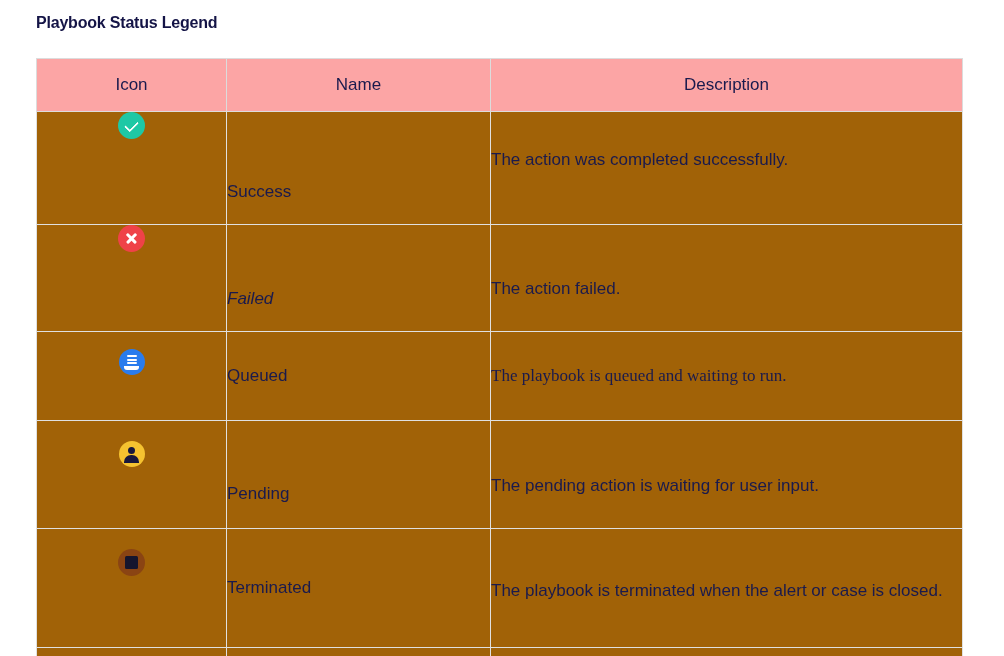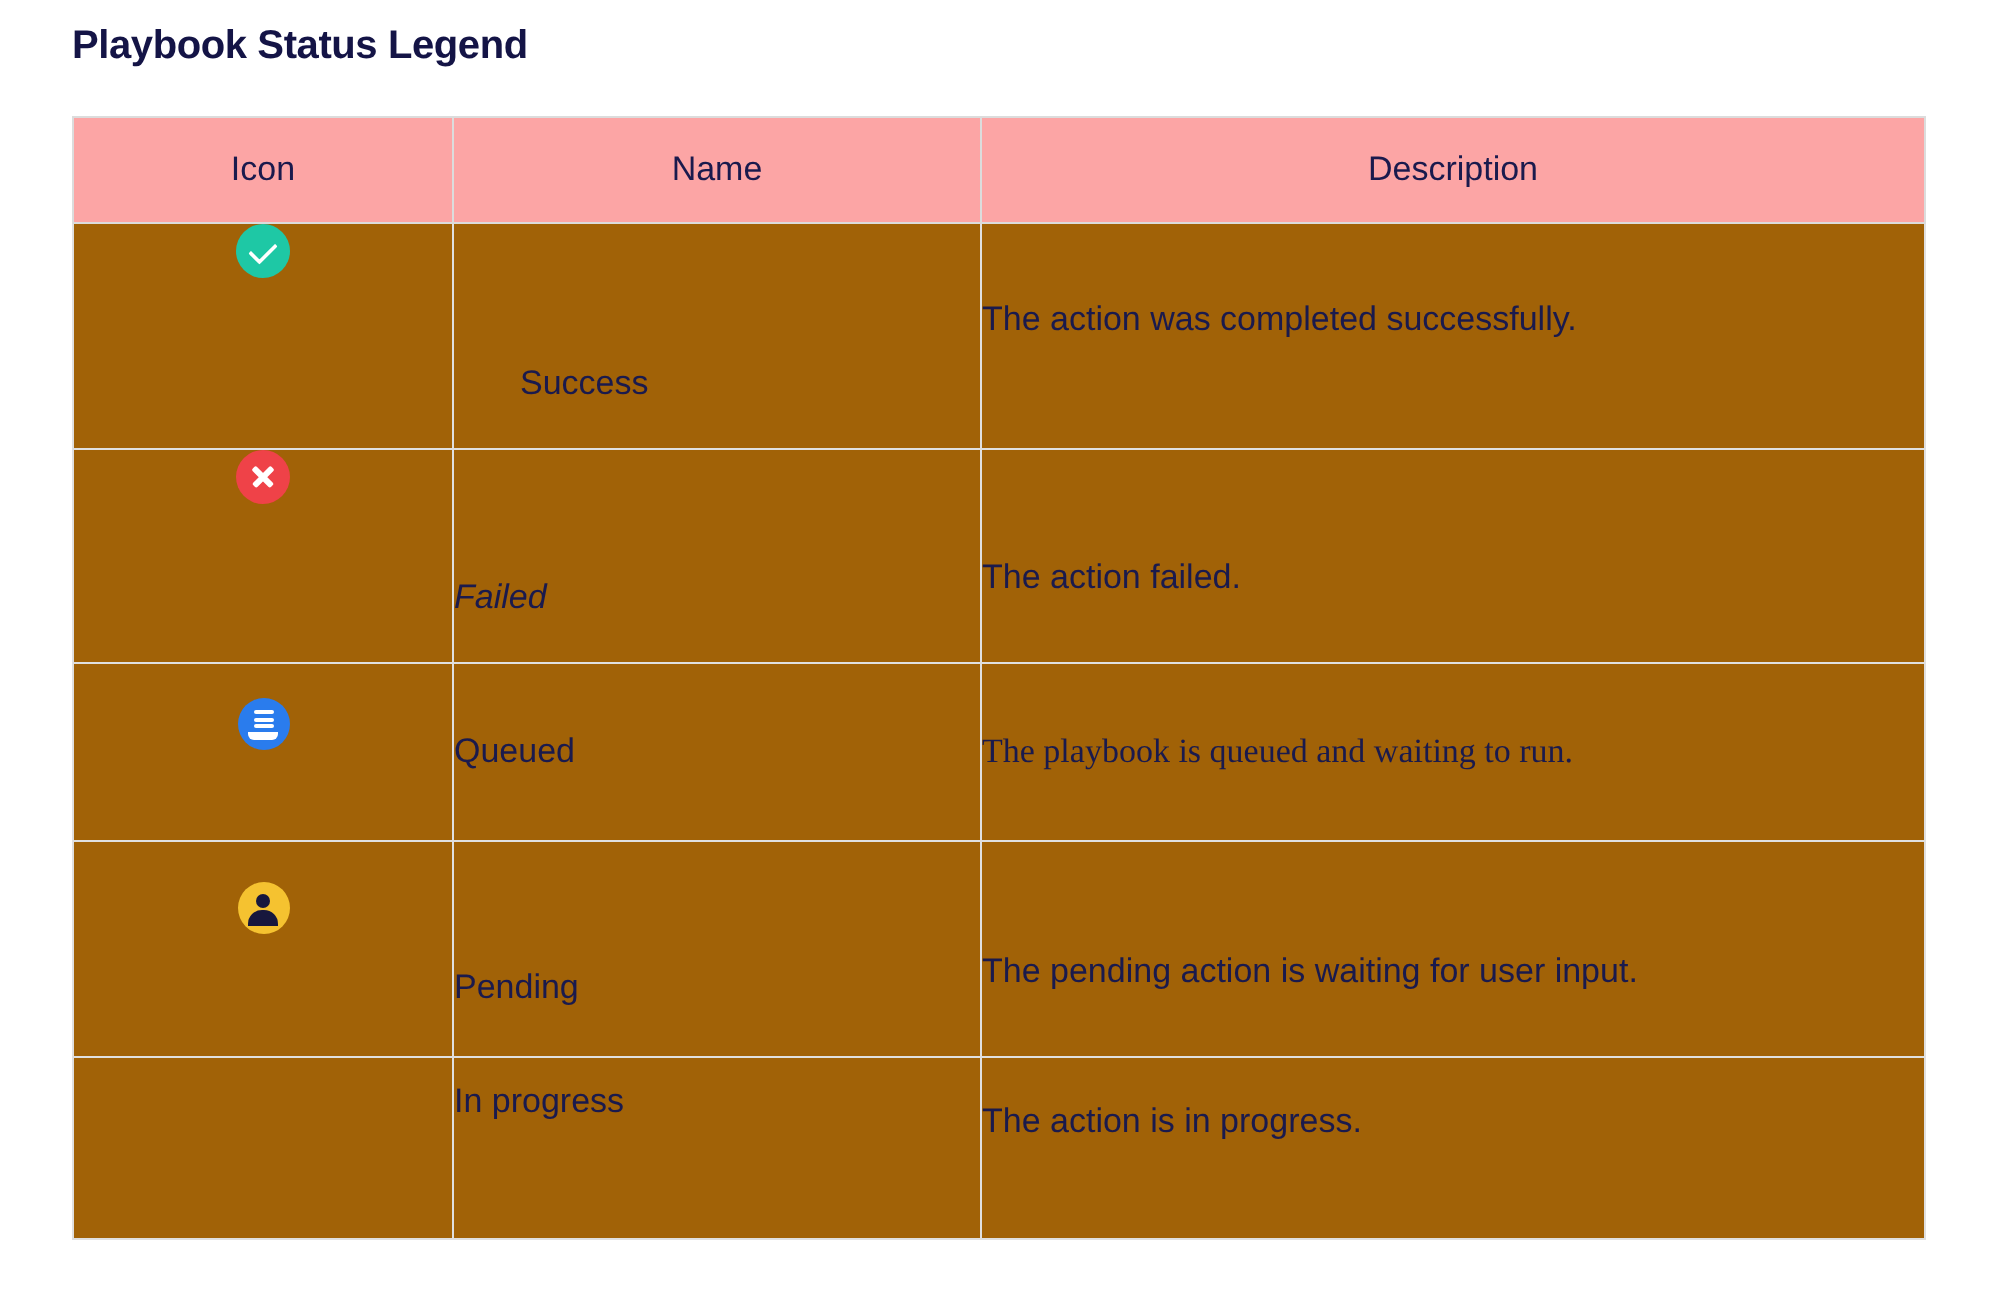--- a/index.html
+++ b/index.html
@@ -7,21 +7,21 @@
     width:1004px;height:656px;
     background:#ffffff;
     font-family:"Liberation Sans",sans-serif;
     color:#1a1a4d;
     overflow:hidden;
   }
   .page{position:relative;width:1004px;height:656px;}
 
   .page-title{
     position:absolute;left:36px;top:8px;
-    font-size:20px;font-weight:bold;
+    font-size:16px;font-weight:bold;
     color:#141446;
     letter-spacing:-0.2px;
     line-height:30px;
     white-space:nowrap;
   }
 
   table.legend{
     position:absolute;left:36px;top:58px;
     width:926px;
     border-collapse:collapse;
@@ -48,21 +48,21 @@
     font-size:17px;
     color:#1a1a4d;
     background:#a16207;
   }
   td.icon-cell{text-align:center;vertical-align:top;padding-top:22px;}
   td.name-cell{padding-left:20px;}
   td.desc-cell{padding-left:20px;line-height:40px;}
 
   
   tr.r0 td{height:84px;}
-  tr.r0 td.name-cell{vertical-align:bottom;padding-bottom:22px;padding-left:33px;}
+  tr.r0 td.name-cell{vertical-align:bottom;padding-bottom:22px;}
   tr.r0 td.desc-cell{vertical-align:top;padding-top:28px;}
 
   tr.r1 td{height:84px;}
   tr.r1 td.name-cell{vertical-align:bottom;padding-bottom:22px;font-style:italic;}
   tr.r1 td.desc-cell{vertical-align:bottom;padding-bottom:22px;margin-top:32px;}
 
   tr.r2 td{height:71px;}
   tr.r2 td.name-cell{vertical-align:middle;}
   tr.r2 td.desc-cell{vertical-align:middle;font-family:Liberation Serif, serif;}
   tr.r2 td.icon-cell{padding-top:17px;}
@@ -183,20 +183,29 @@
       <tr class="r3">
         <td class="icon-cell">
           <span class="ico ico-pending">
             <span class="head"></span><span class="body"></span>
           </span>
         </td>
         <td class="name-cell">Pending</td>
         <td class="desc-cell">The pending action is waiting for user input.</td>
       </tr>
 
+      <tr class="r4">
+        <td class="icon-cell">
+          <span class="ico ico-terminated">
+            <span class="sq"></span>
+          </span>
+        </td>
+        <td class="name-cell">Terminated</td>
+        <td class="desc-cell">The playbook is terminated when the alert or case is closed.</td>
+      </tr>
 
       <tr class="r5">
         <td class="icon-cell">
           
         </td>
         <td class="name-cell">In progress</td>
         <td class="desc-cell">The action is in progress.</td>
       </tr>
 
     </tbody>

